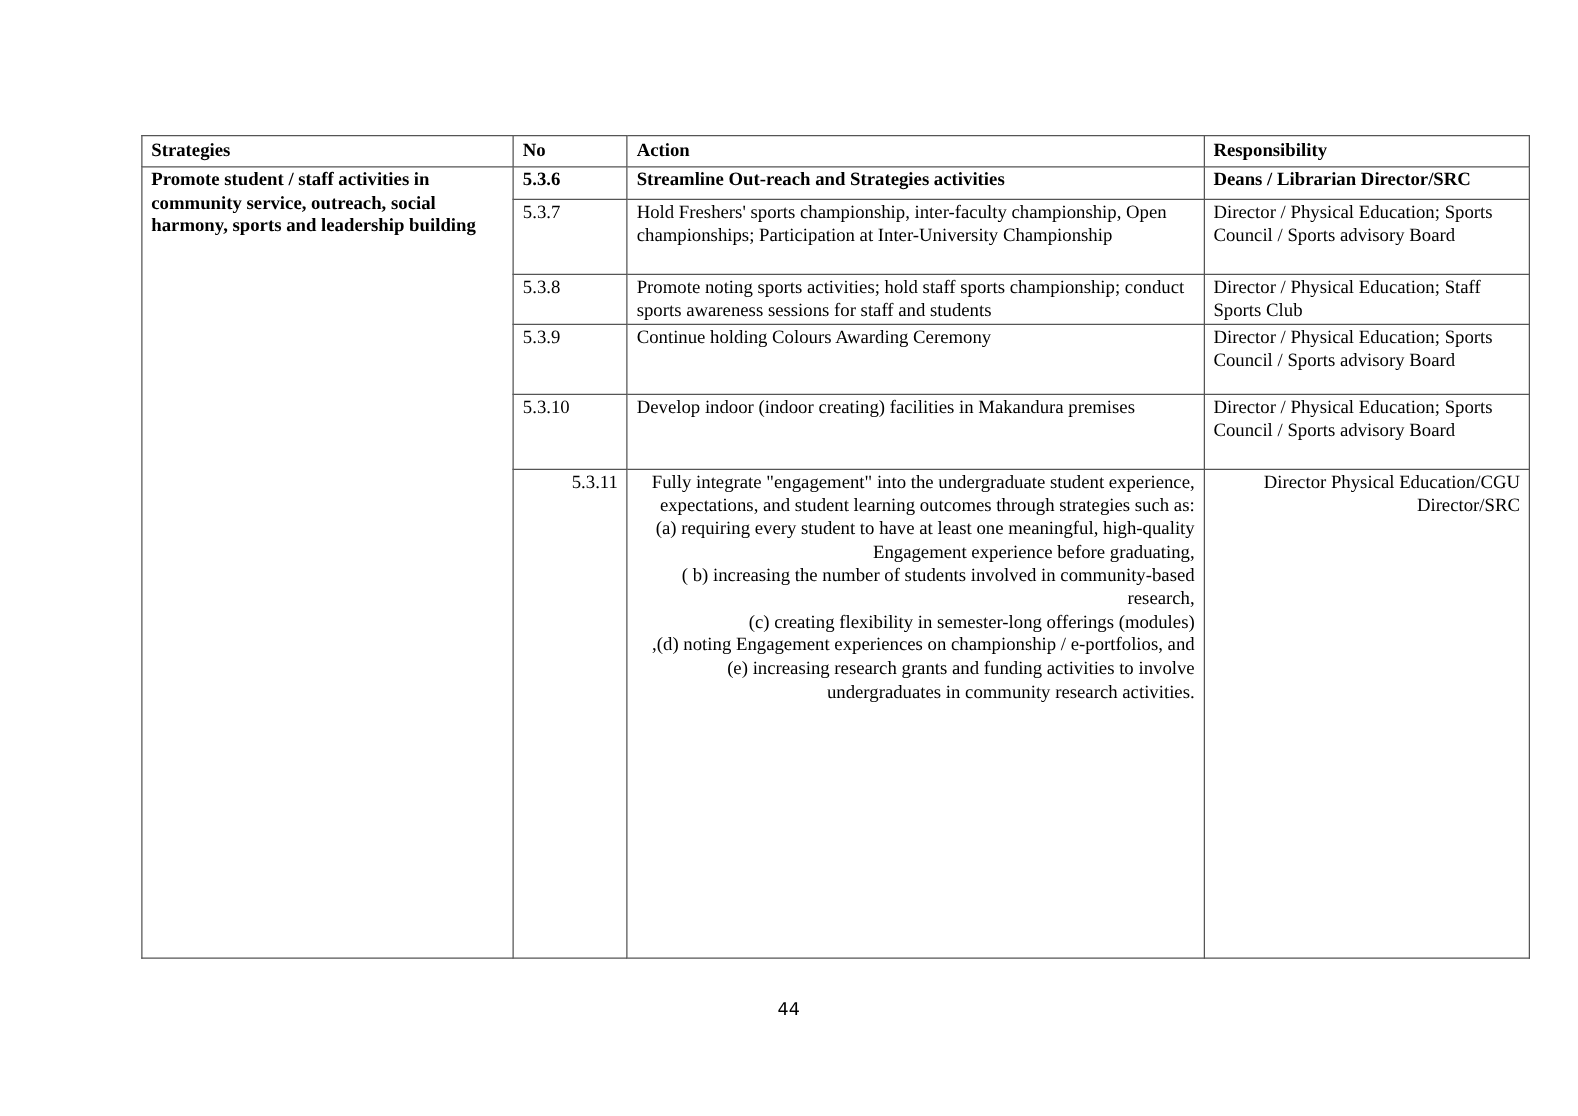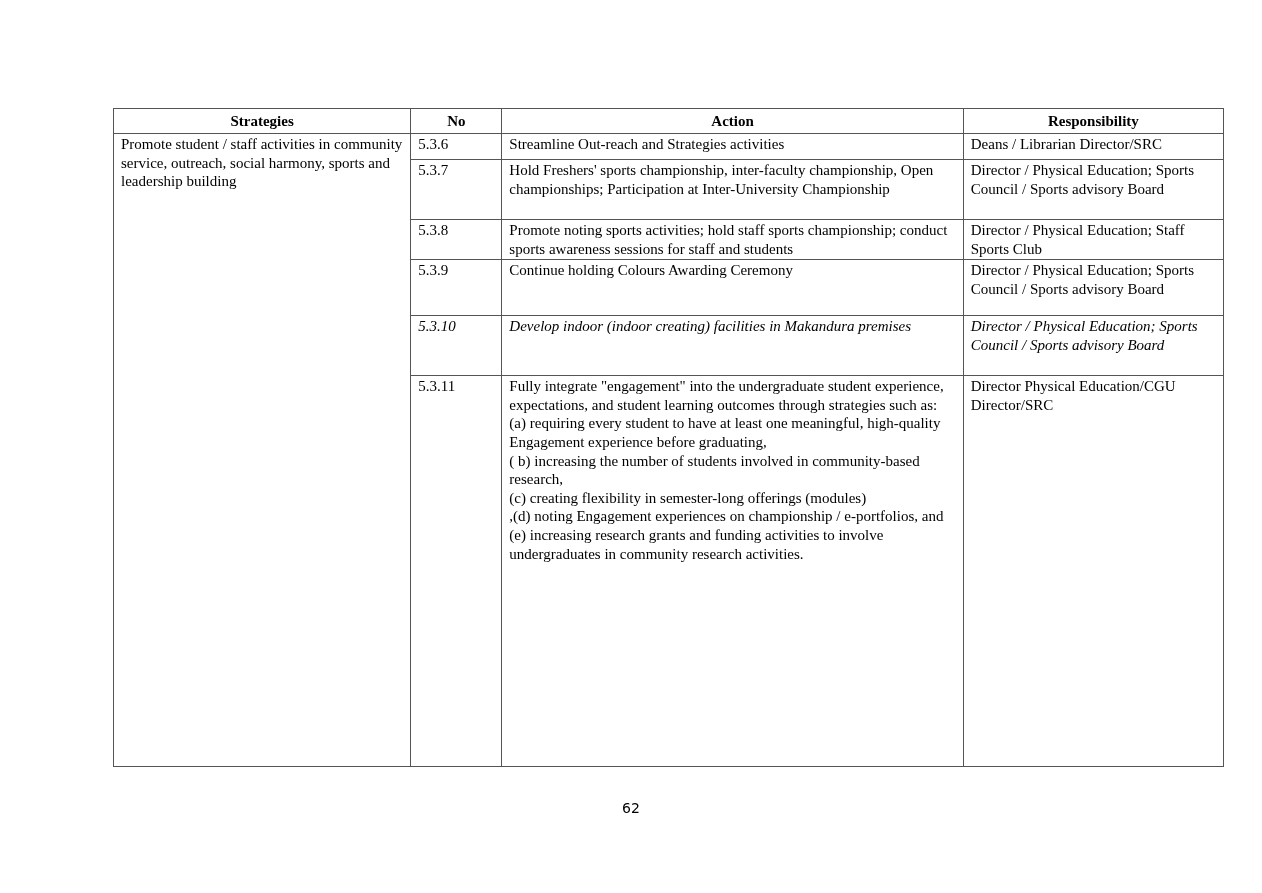--- a/index.html
+++ b/index.html
@@ -1,33 +1,33 @@
 <!DOCTYPE html>
 <html><head>
 <meta charset="utf-8">
 <style>
   html, body { margin: 0; padding: 0; background: #ffffff; }
   body { width: 1262px; height: 893px; position: relative; overflow: hidden;
          font-family: "DejaVu Serif", "Liberation Serif", serif; color: #000; }
   .doc-table { position: absolute; left: 113px; top: 108px; width: 1111px;
                border-collapse: collapse; table-layout: fixed; font-size: 14px; line-height: 18.6px; }
   .doc-table th, .doc-table td { border: 1px solid #555; vertical-align: top; padding: 1px 7px 1px 7px; }
-  .doc-table th { font-weight: bold; text-align: center; height: 24px; vertical-align: middle; padding: 0 7px; }
+  .doc-table th { font-weight: bold; text-align: left; height: 24px; vertical-align: middle; padding: 0 7px; }
   .doc-table td { font-family: "Liberation Serif", "DejaVu Serif", serif; font-size: 15px; }
   .doc-table th { font-family: "Liberation Serif", "DejaVu Serif", serif; font-size: 15px; }
   .col-strat { width: 297px; }
   .col-no { width: 91px; }
   .col-action { width: 461px; }
   .col-resp { width: 260px; }
-  .row-1 td { height: 23px; }
+  .row-1 td { height: 23px; font-weight: bold; }
   .row-2 td { height: 57px; }
   .row-3 td { height: 37px; }
   .row-4 td { height: 53px; }
-  .row-5 td { height: 57px; font-style: italic; }
-  .row-6 td { height: 388px; }
+  .row-5 td { height: 57px; }
+  .row-6 td { height: 388px; text-align: right; }
   .action-line { display: block; }
   .page-number { position: absolute; left: 0; width: 1262px; top: 800px; text-align: center;
                  font-family: "DejaVu Sans", "Liberation Sans", sans-serif; font-size: 14px; }
 </style>
 </head>
 <body>
 
 <table class="doc-table">
   <colgroup>
     <col class="col-strat">
@@ -78,13 +78,13 @@
         <span class="action-line">( b) increasing the number of students involved in community-based research,</span>
         <span class="action-line">(c) creating flexibility in semester-long offerings (modules)</span>
         <span class="action-line">,(d) noting Engagement experiences on championship / e-portfolios, and</span>
         <span class="action-line">(e) increasing research grants and funding activities to involve undergraduates in community research activities.</span>
       </td>
       <td>Director Physical Education/CGU Director/SRC</td>
     </tr>
   </tbody>
 </table>
 
-<div class="page-number">62</div>
+<div class="page-number">44</div>
 
 </body></html>

